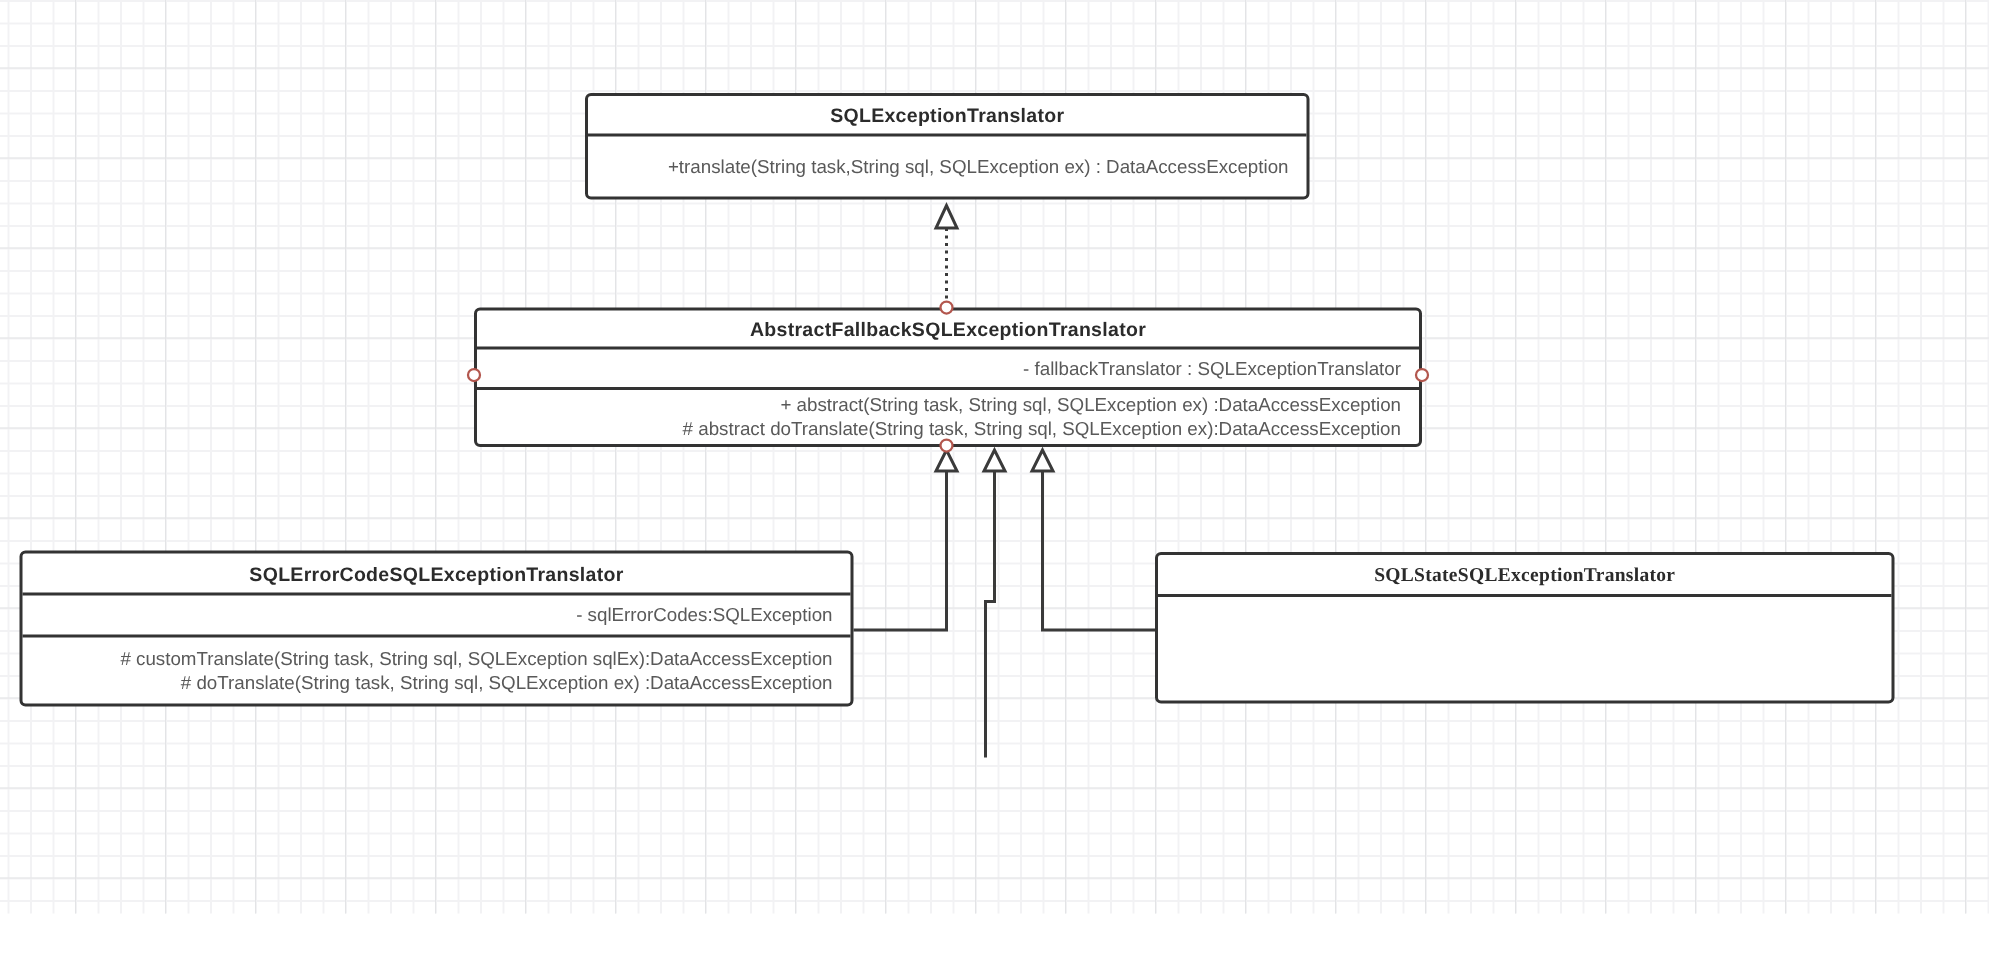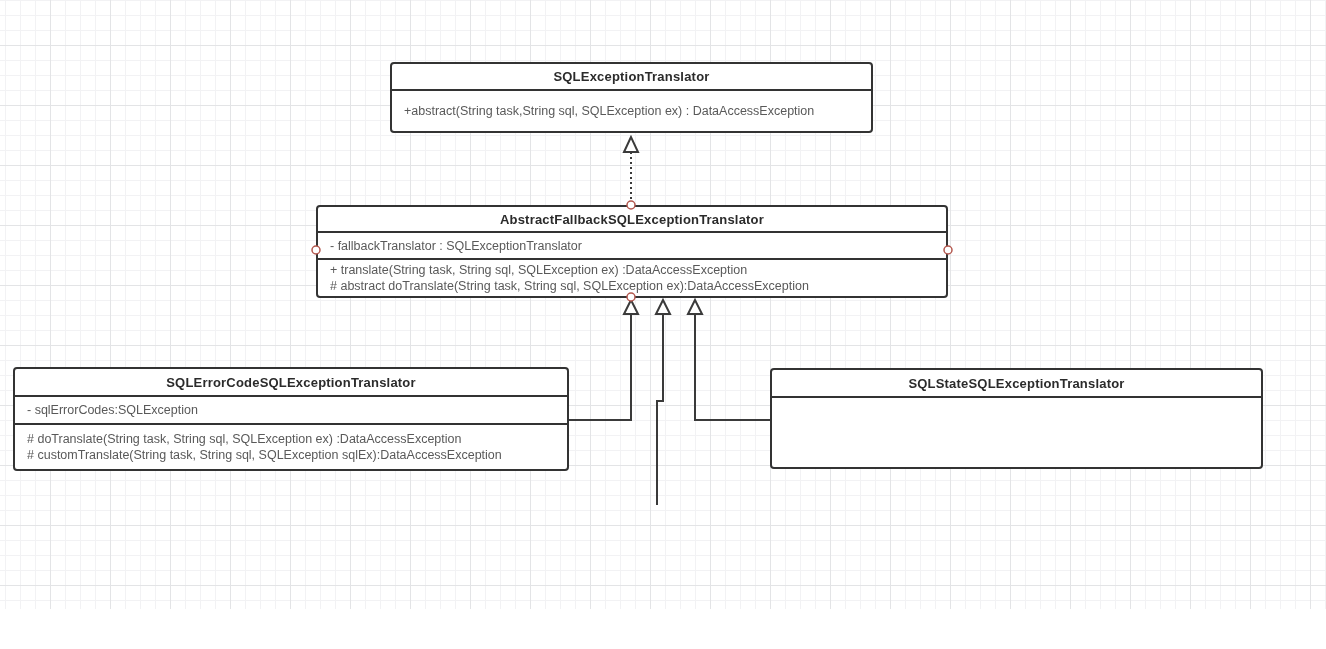--- a/index.html
+++ b/index.html
@@ -11,20 +11,21 @@
   .canvas{
     position:relative; width:1326px; height:609px;
     background-color:#ffffff;
     background-image:
       linear-gradient(to right,  #e3e4e6 1px, transparent 1px),
       linear-gradient(to bottom, #e3e4e6 1px, transparent 1px),
       linear-gradient(to right,  #f2f2f4 1px, transparent 1px),
       linear-gradient(to bottom, #f2f2f4 1px, transparent 1px);
     background-size:60px 60px, 60px 60px, 15px 15px, 15px 15px;
     background-position:-10px -15px,-10px -15px,-10px 0,-10px 0;
+    text-align:right;
   }
   .class-box{
     position:absolute; background:#ffffff;
     border:2px solid #333333; border-radius:4px;
     display:flex; flex-direction:column;
     box-shadow:0 0 0 0 transparent;
   }
   .cls-title{
     flex:0 0 27px; display:flex; align-items:center; justify-content:center;
     font-size:13px; font-weight:bold; color:#2b2b2b;
@@ -50,48 +51,48 @@
   .anchor-dot{ fill:#ffffff; stroke:#b3574e; stroke-width:1.5; }
 </style>
 </head>
 <body>
 
 <div class="canvas">
 
   <div class="class-box" style="left:390px; top:62px; width:483px; height:71px;">
     <div class="cls-title">SQLExceptionTranslator</div>
     <div class="cls-methods">
-      <div class="member">+abstract(String task,String sql, SQLException ex)  : DataAccessException</div>
+      <div class="member">+translate(String task,String sql, SQLException ex)  : DataAccessException</div>
     </div>
   </div>
 
   <div class="class-box" style="left:316px; top:205px; width:632px; height:93px;">
     <div class="cls-title" style="flex-basis:26px;">AbstractFallbackSQLExceptionTranslator</div>
     <div class="cls-fields" style="flex-basis:27px;">
       <div class="member">- fallbackTranslator : SQLExceptionTranslator</div>
     </div>
     <div class="cls-methods">
-      <div class="member">+ translate(String task, String sql, SQLException ex) :DataAccessException</div>
+      <div class="member">+ abstract(String task, String sql, SQLException ex) :DataAccessException</div>
       <div class="member"># abstract doTranslate(String task, String sql, SQLException ex):DataAccessException</div>
     </div>
   </div>
 
   <div class="class-box" style="left:13px; top:367px; width:556px; height:104px;">
     <div class="cls-title" style="flex-basis:28px;">SQLErrorCodeSQLExceptionTranslator</div>
     <div class="cls-fields" style="flex-basis:28px;">
       <div class="member">- sqlErrorCodes:SQLException</div>
     </div>
     <div class="cls-methods">
+      <div class="member"># customTranslate(String task,  String sql, SQLException sqlEx):DataAccessException</div>
       <div class="member"># doTranslate(String task, String sql, SQLException ex) :DataAccessException</div>
-      <div class="member"># customTranslate(String task,  String sql, SQLException sqlEx):DataAccessException</div>
     </div>
   </div>
 
   <div class="class-box" style="left:770px; top:368px; width:493px; height:101px;">
-    <div class="cls-title" style="flex-basis:28px;">SQLStateSQLExceptionTranslator</div>
+    <div class="cls-title" style="flex-basis:28px;font-family:Liberation Serif, serif;">SQLStateSQLExceptionTranslator</div>
   </div>
 
 
   <svg class="connectors" width="1326" height="649" viewBox="0 0 1326 649">
 
     <g>
       <line class="dotted-line" x1="631" y1="204" x2="631" y2="152"></line>
       <polygon class="hollow-arrow" points="631,137 624,152 638,152"></polygon>
     </g>
 

